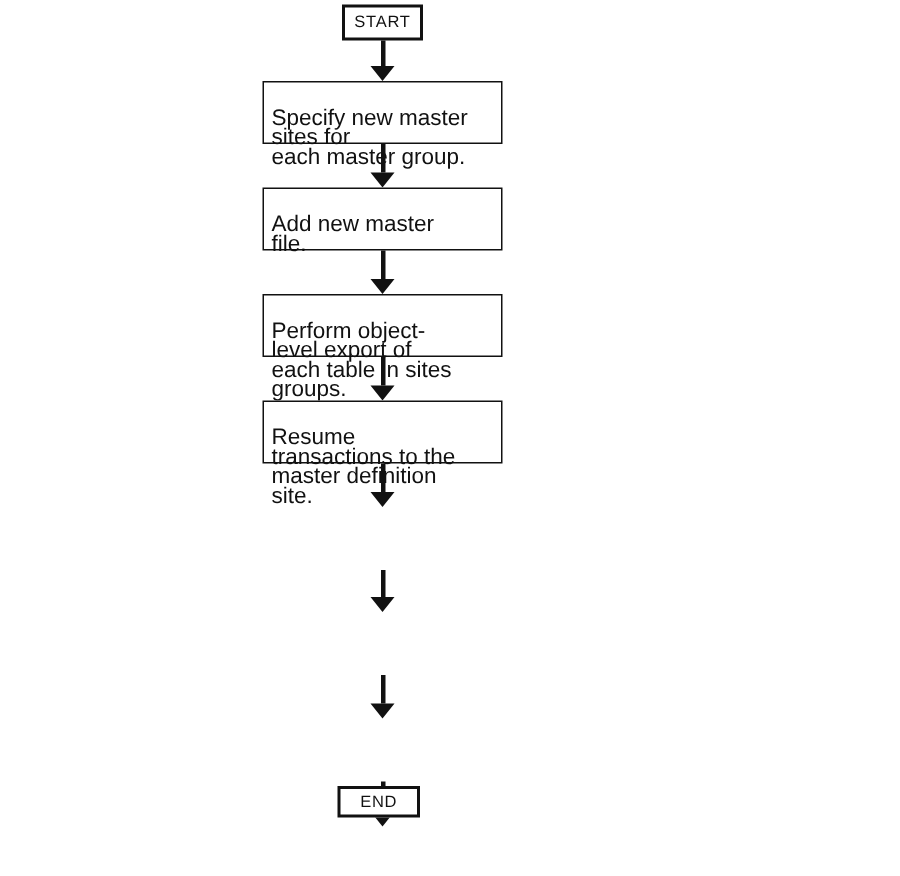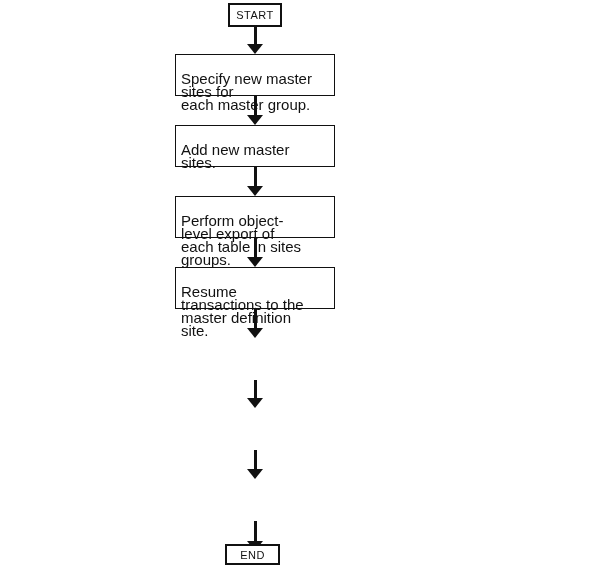--- a/index.html
+++ b/index.html
@@ -20,21 +20,21 @@
     box-sizing: border-box;
     border: 2px solid #111111;
     background: #ffffff;
     display: flex;
     align-items: center;
     justify-content: center;
     font-size: 11px;
     letter-spacing: 0.5px;
   }
   .terminal.start { left: 228px; top: 3px;   width: 54px; height: 24px; }
-  .terminal.end   { left: 225px; top: 544px; width: 55px; height: 21px; }
+  .terminal.end   { left: 225px; top: 524px; width: 55px; height: 21px; }
   .process {
     position: absolute;
     left: 175px;
     width: 160px;
     height: 42px;
     box-sizing: border-box;
     border: 1.5px solid #111111;
     background: #ffffff;
     font-size: 15px;
     line-height: 13px;
@@ -95,21 +95,21 @@
     <span>Specify new master sites for
 each master group.</span>
   </div>
 
   <div class="arrow a1">
     <div class="stem"></div>
     <div class="head"></div>
   </div>
 
   <div class="process p2">
-    <span>Add new master sites.</span>
+    <span>Add new master file.</span>
   </div>
 
   <div class="arrow a2">
     <div class="stem"></div>
     <div class="head"></div>
   </div>
 
   <div class="process p3">
     <span>Perform object-level export of
 each table in sites groups.</span>

